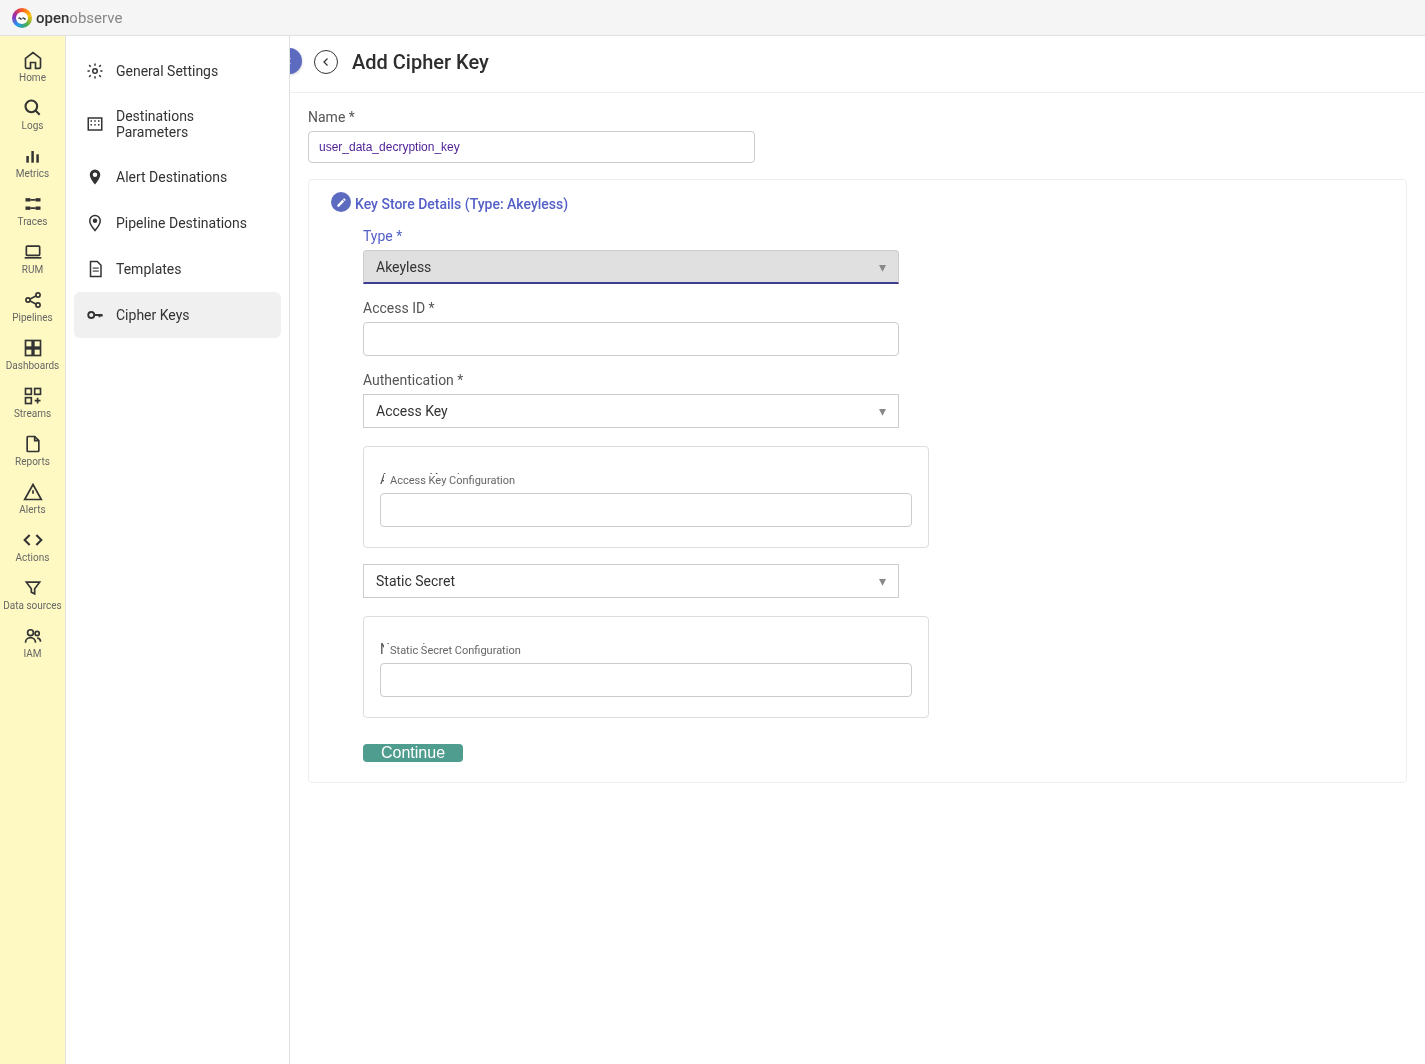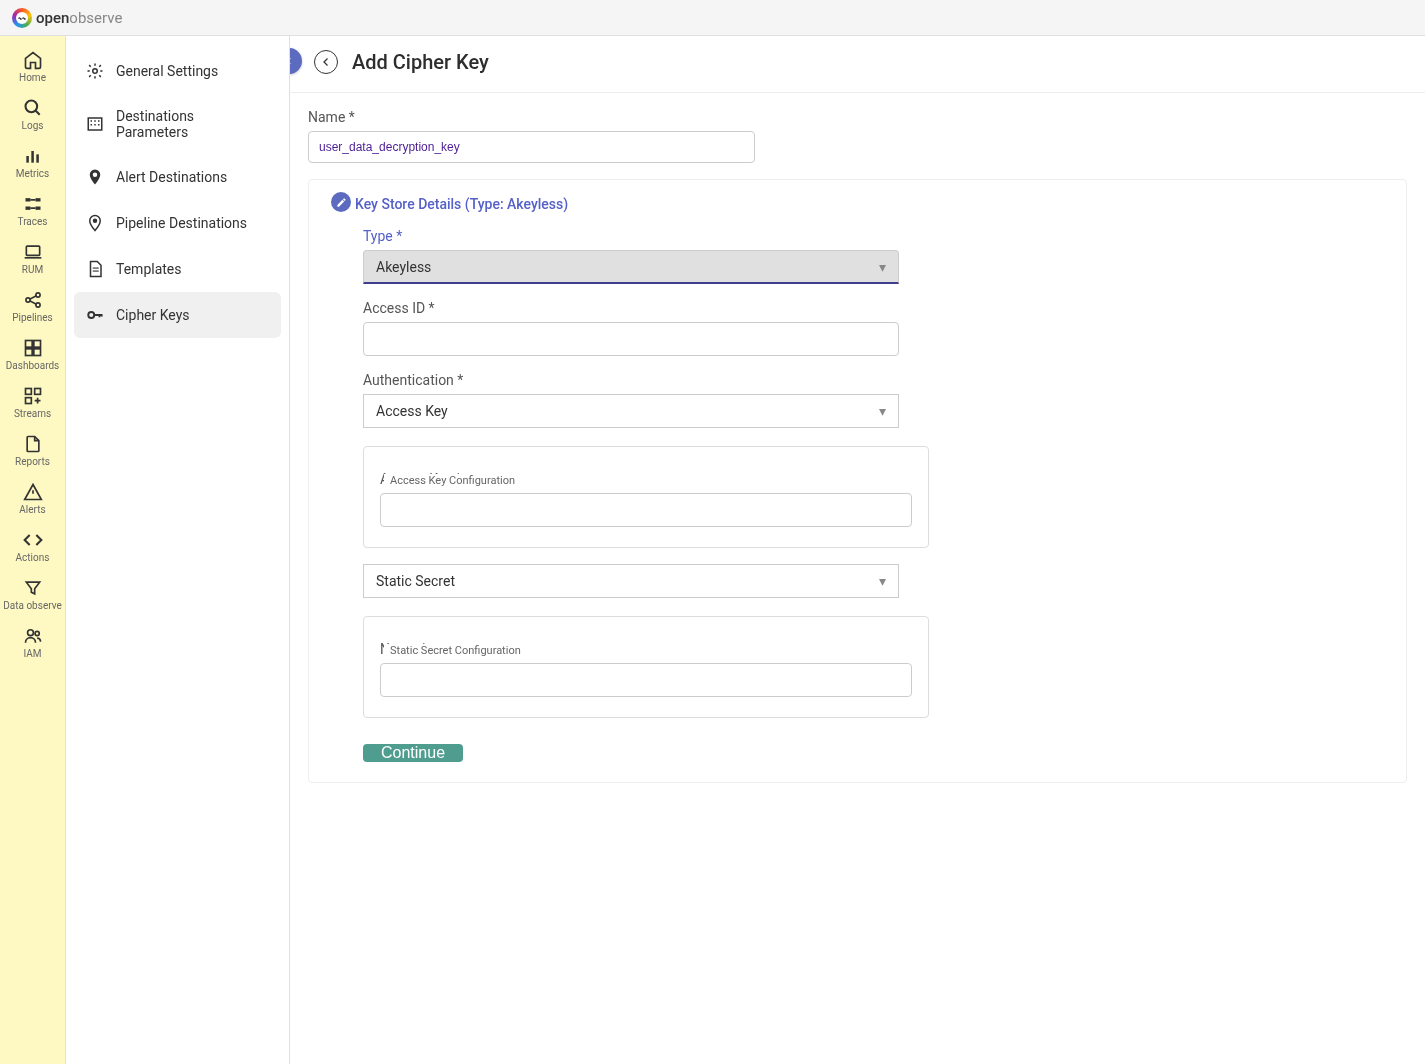--- a/index.html
+++ b/index.html
@@ -189,21 +189,21 @@
           </svg>
       </div>
       <span class="nav-label">Actions</span>
     </div>
     <div class="nav-item">
       <div class="nav-icon">
         <svg width="20" height="20" viewBox="0 0 24 24" fill="none" stroke="currentColor" stroke-width="2">
             <path d="M4 5h16l-6 8v6l-4-2v-4L4 5z"></path>
           </svg>
       </div>
-      <span class="nav-label">Data observe</span>
+      <span class="nav-label">Data sources</span>
     </div>
     <div class="nav-item">
       <div class="nav-icon">
         <svg width="20" height="20" viewBox="0 0 24 24" fill="none" stroke="currentColor" stroke-width="2">
             <circle cx="9" cy="8" r="3.5"></circle>
             <path d="M3 20c0-3.5 2.5-6 6-6s6 2.5 6 6"></path>
             <circle cx="17" cy="9" r="2.5"></circle>
             <path d="M21 19c0-2.5-1.5-4.5-4-4.5"></path>
           </svg>
       </div>

